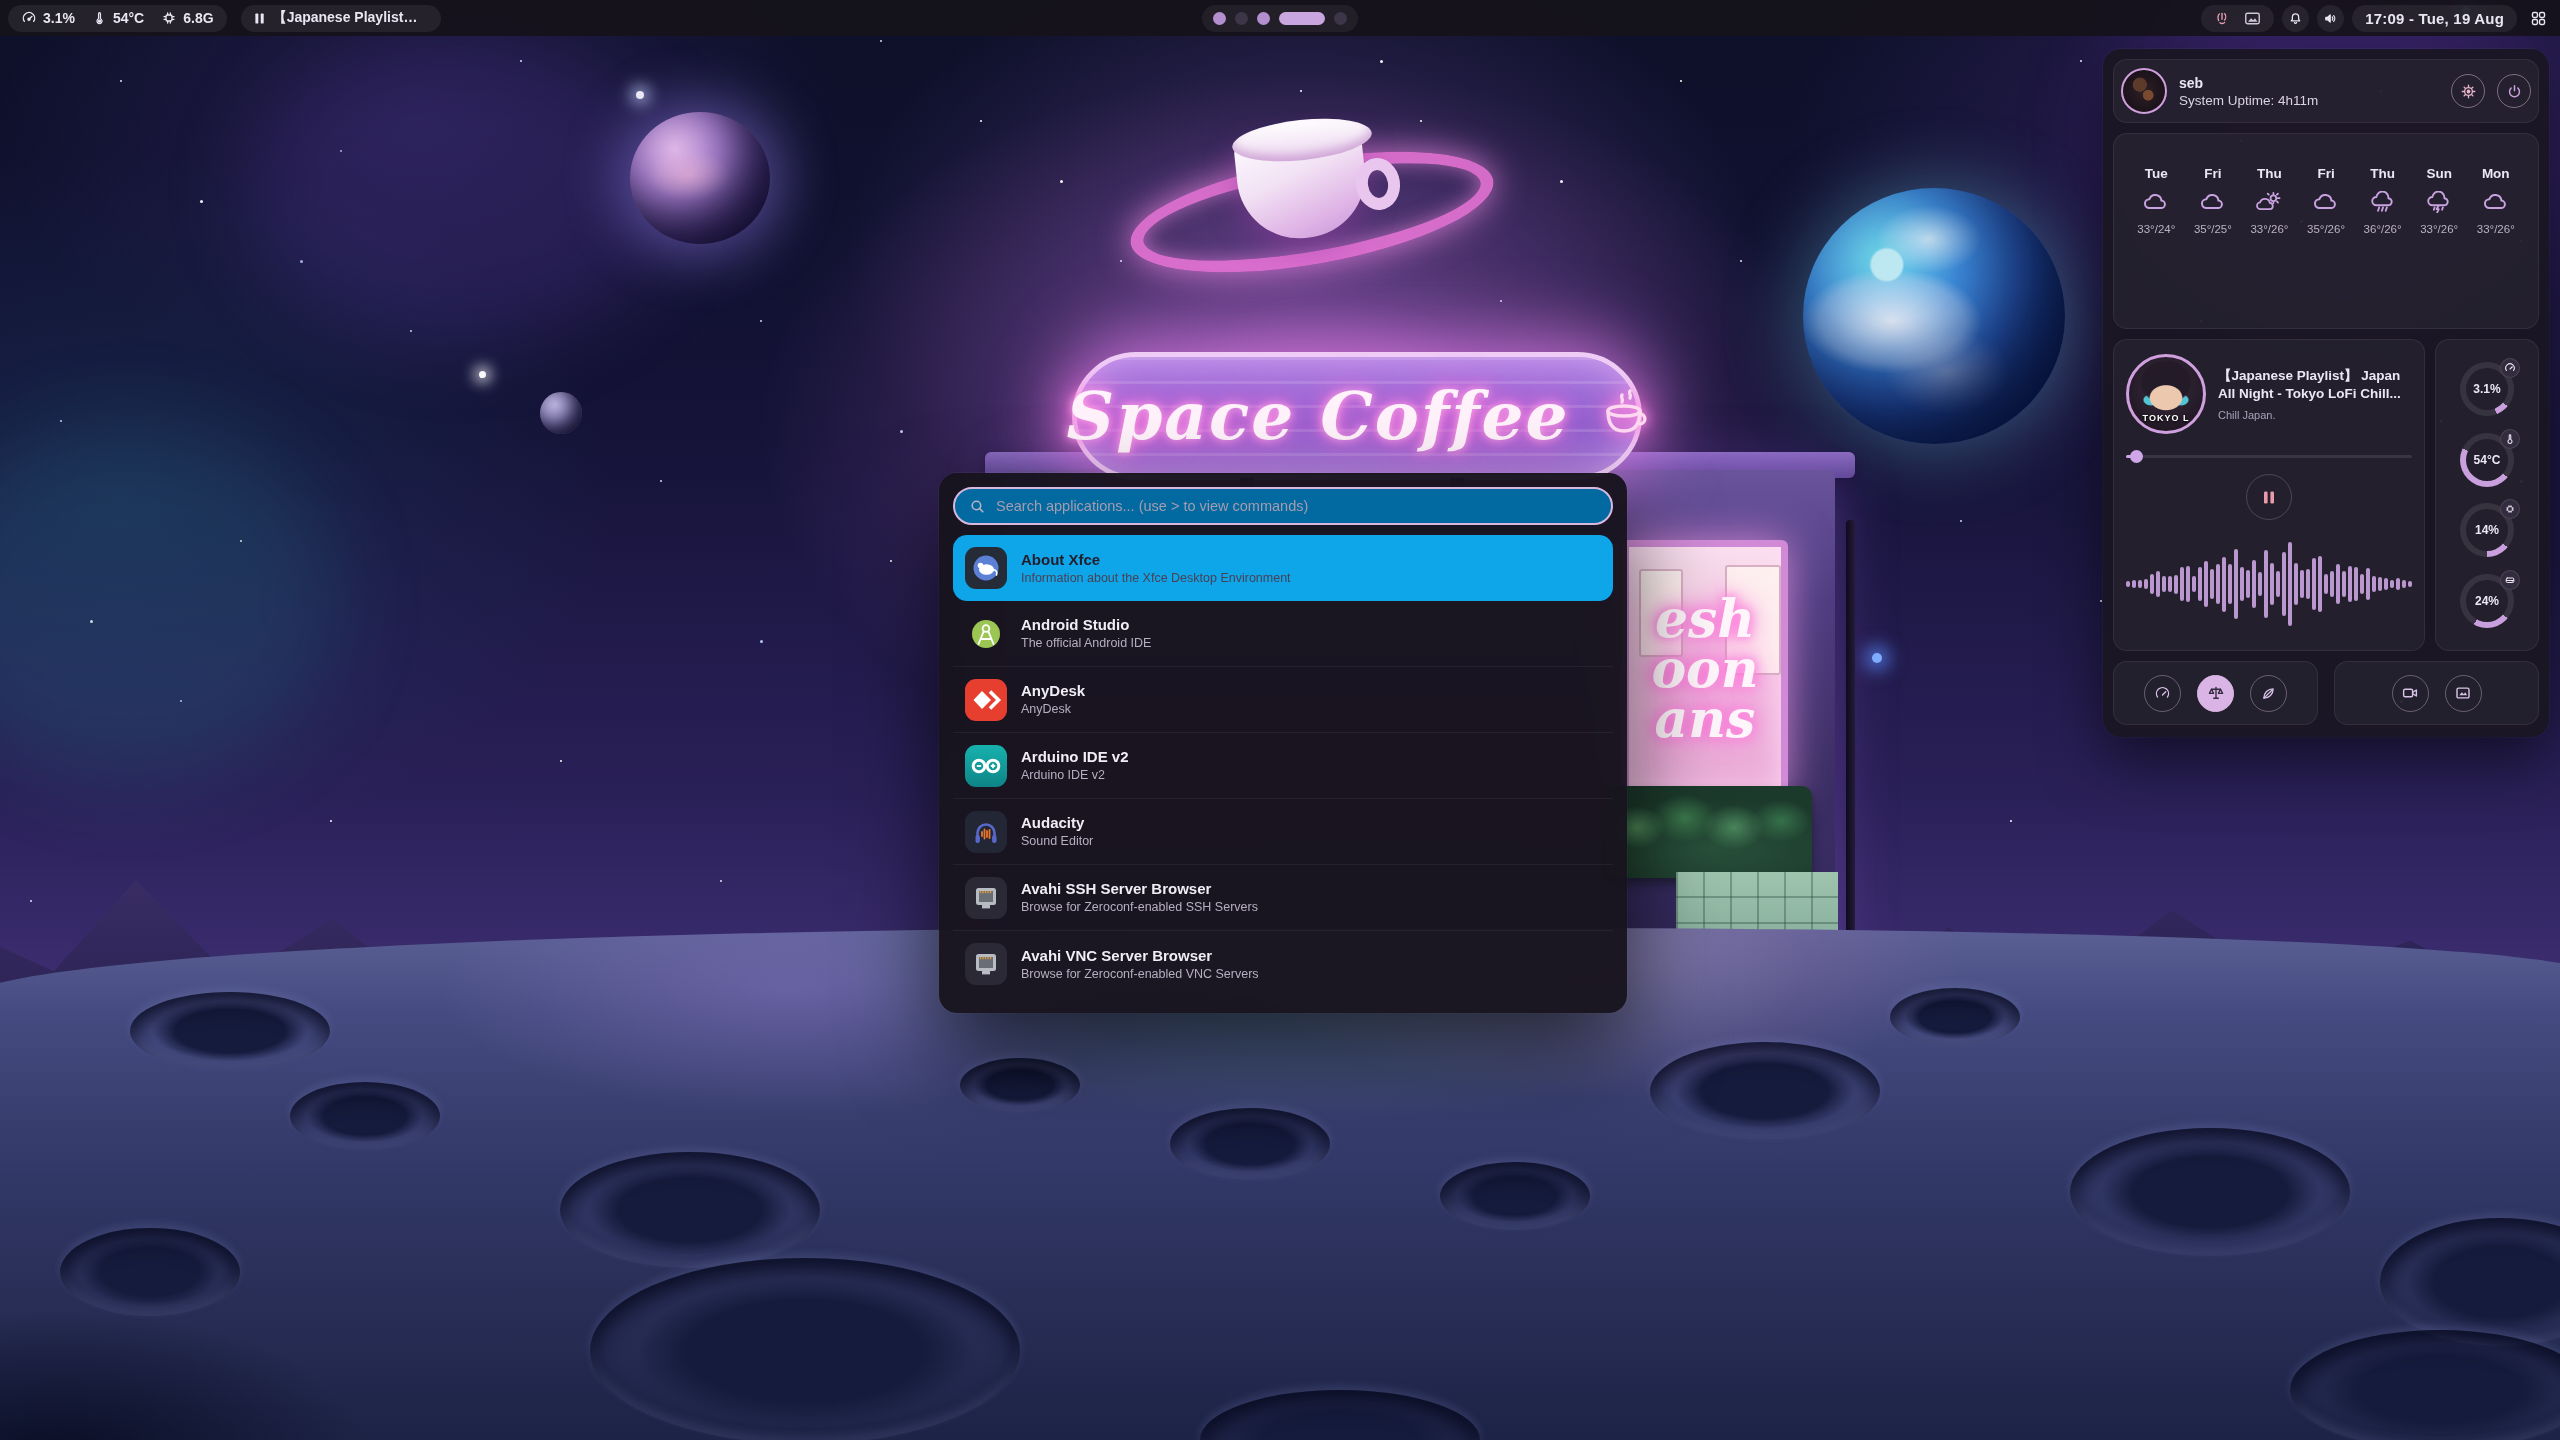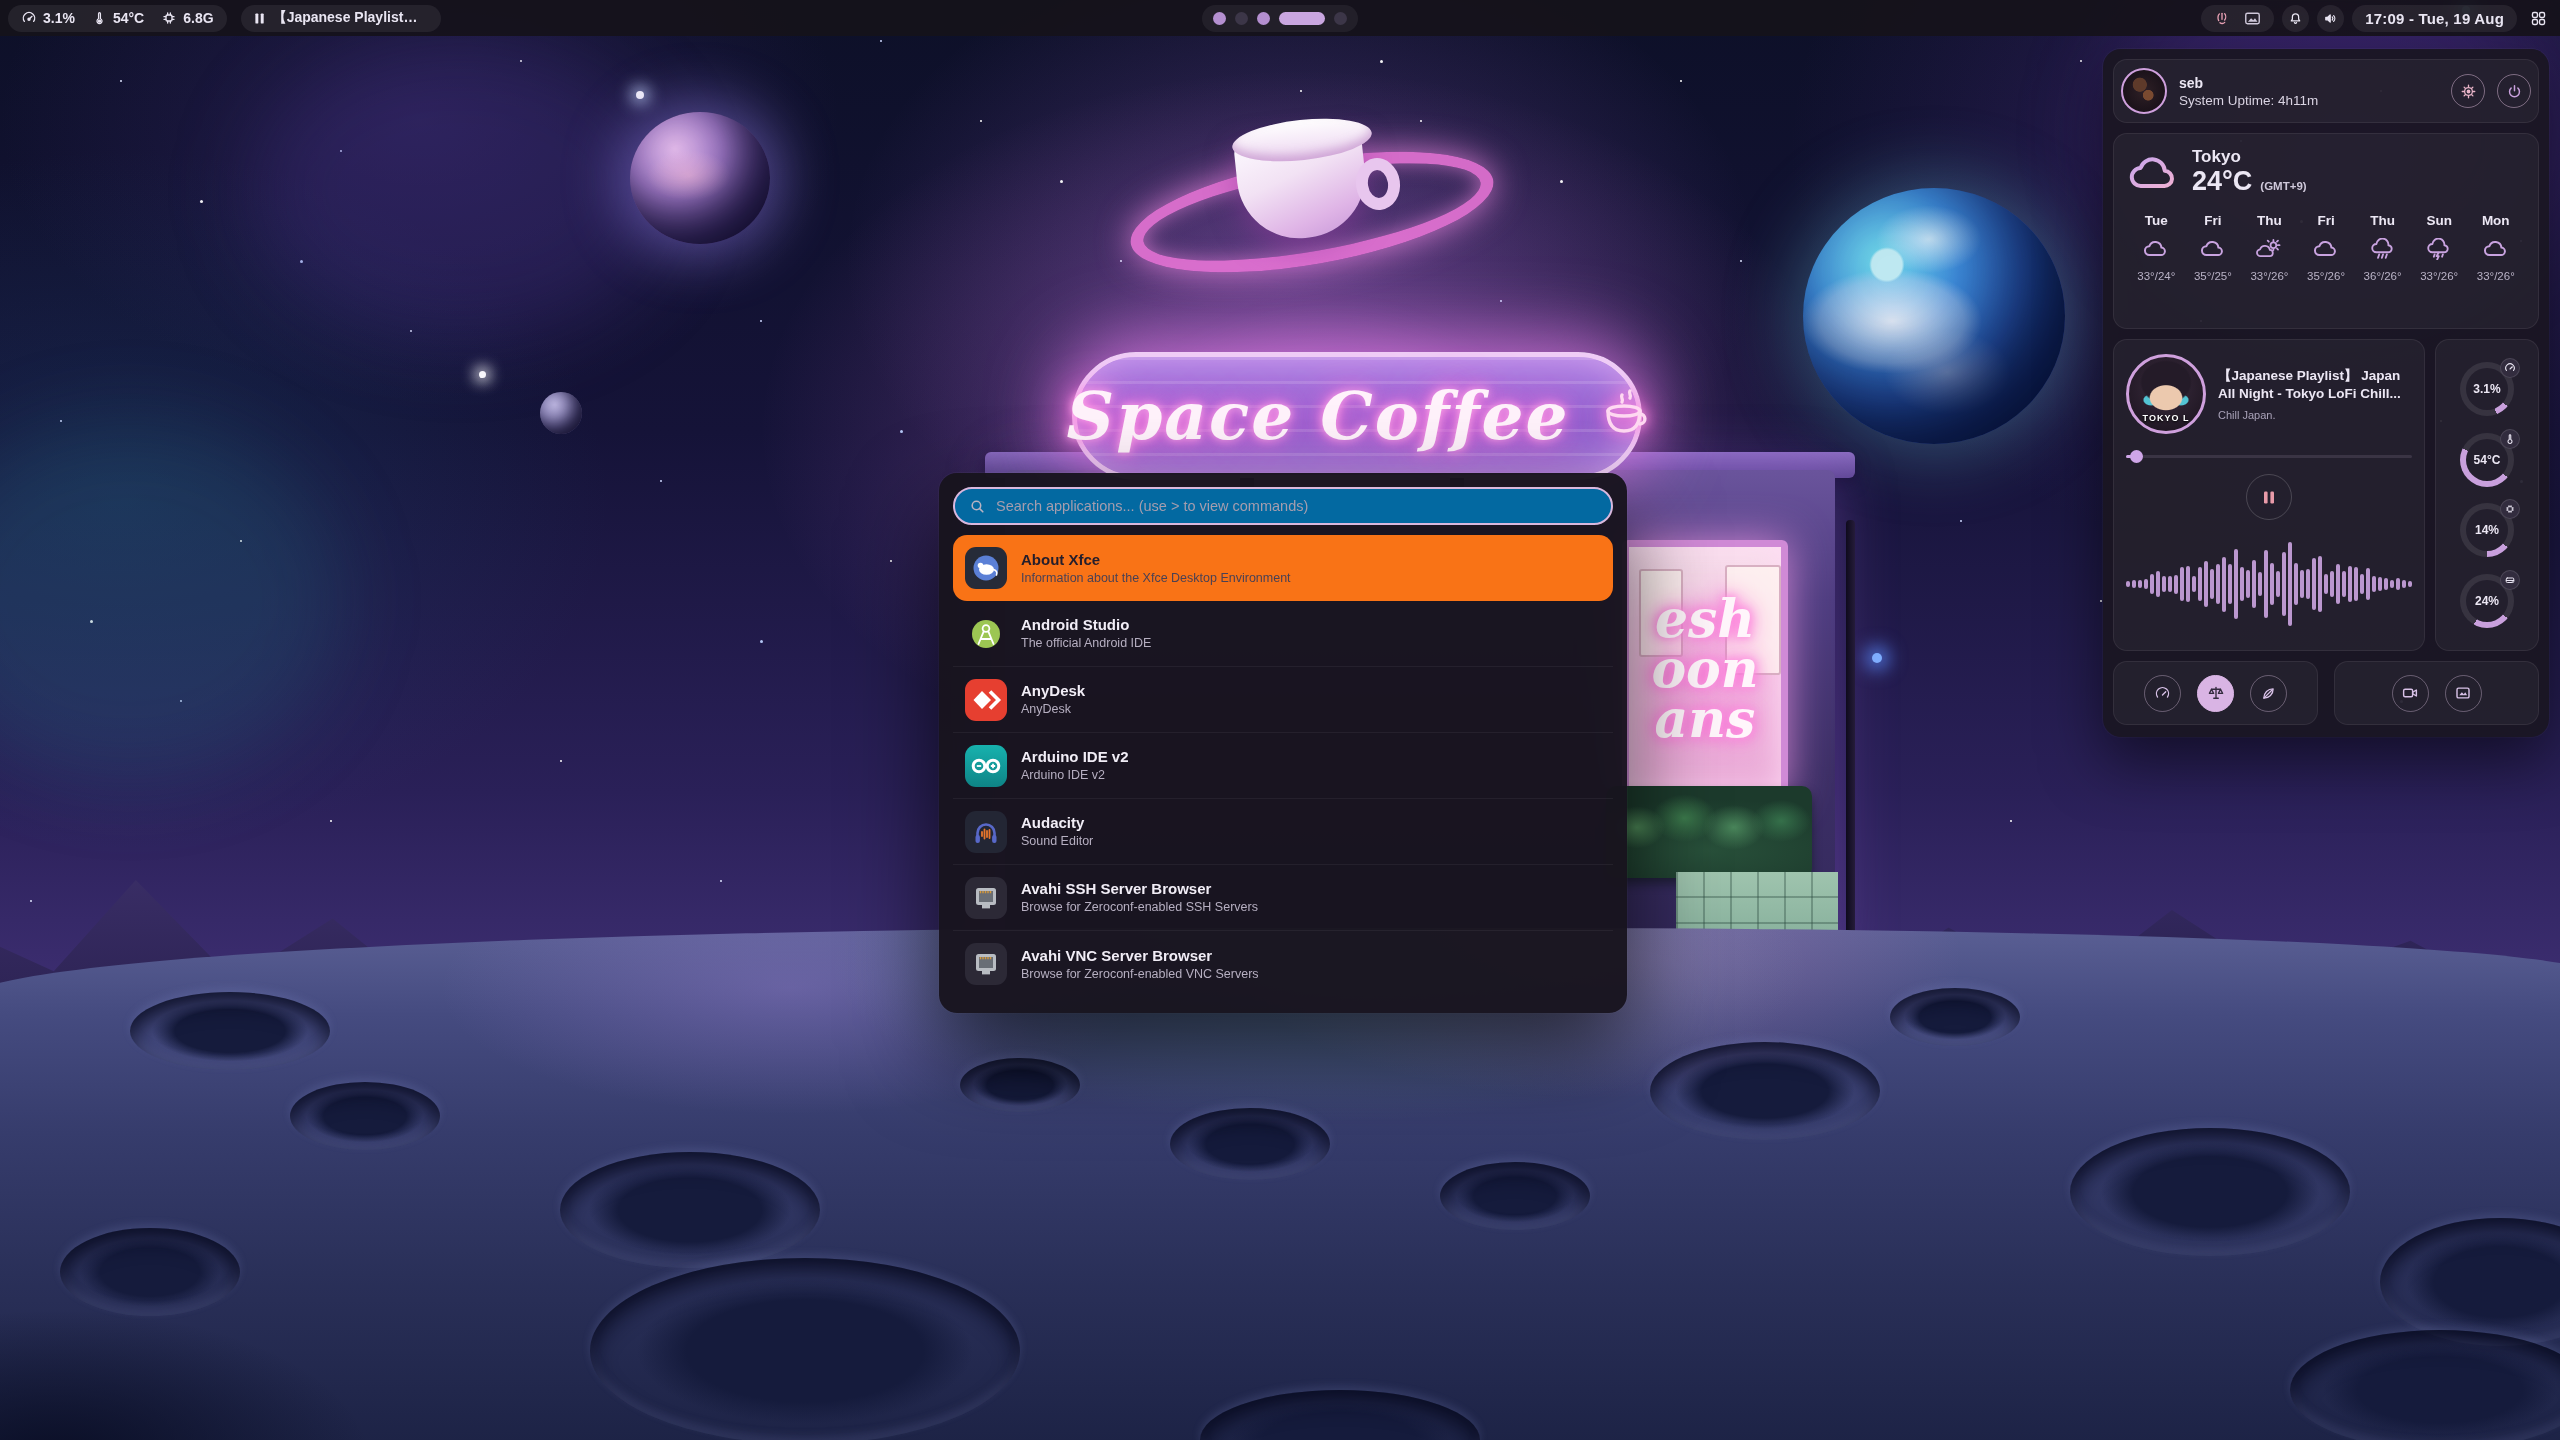--- a/index.html
+++ b/index.html
@@ -166,21 +166,21 @@
     box-shadow:0 40px 90px rgba(0,0,0,.65), 0 0 0 1px rgba(255,255,255,.04); }
   .search-pill { height:38px; border-radius:19px; border:2px solid #d9b8de; background:#0369a1;
     display:flex; align-items:center; padding:0 14px; gap:10px; }
   .search-pill input { flex:1; background:transparent; border:none; outline:none;
     color:#cfc8da; font-size:14.5px; font-family:"Liberation Sans", sans-serif; }
   .search-pill input::placeholder { color:#a59dae; }
   .app-list { margin-top:10px; }
   .app-row { height:66px; display:flex; align-items:center; gap:14px; padding:0 12px;
     border-bottom:1px solid rgba(255,255,255,.055); }
   .app-row:last-child { border-bottom:none; }
-  .app-row.selected { background:#f97316; border-radius:14px; border-bottom:none; }
+  .app-row.selected { background:#0ea5e9; border-radius:14px; border-bottom:none; }
   .app-icon { width:42px; height:42px; flex:0 0 42px; }
   .app-texts { display:flex; flex-direction:column; gap:3px; min-width:0; }
   .app-title { font-size:15px; font-weight:bold; color:#f1edf6; line-height:1.15; }
   .app-desc { font-size:12.5px; color:#b6afc1; line-height:1.15; }
   .app-row.selected .app-title { color:#241e2c; }
   .app-row.selected .app-desc { color:#4a4154; }
 
   
   .sidebar { position:absolute; left:2103px; top:49px; width:446px; height:688px; z-index:40;
     background:rgba(26,22,33,.93); border-radius:18px; padding:10px; color:#ece7f4;
@@ -583,40 +583,20 @@
         <span class="icon">
           <svg width="17" height="17" viewBox="0 0 24 24" fill="none" stroke="#c9a0dd" stroke-width="2.1" stroke-linecap="round">
             <path d="M12 4v7"></path>
               <path d="M7.2 7.2a7 7 0 1 0 9.6 0"></path>
           </svg>
           </span>
       </button>
     </div>
 
     <div class="card weather-card">
-      <div class="weather-head">
-        <span class="icon">
-          <svg width="52" height="40" viewBox="0 0 26 20" fill="none" stroke-width="2" stroke-linejoin="round" stroke-linecap="round">
-            <defs>
-                <linearGradient id="wcl" x1="0" y1="0" x2="1" y2="1">
-              <stop offset="0" stop-color="#c9a6ec"></stop>
-                  <stop offset="1" stop-color="#eeb0d4"></stop>
-                </linearGradient>
-              </defs>
-            <path d="M6.5 17h11.5a3.8 3.8 0 0 0 .4-7.6A6.2 6.2 0 0 0 6.3 8 4.1 4.1 0 0 0 6.5 17Z" stroke="url(#wcl)"></path>
-          </svg>
-          </span>
-        <div>
-          <div class="weather-city">Tokyo</div>
-          <div class="weather-temp-row">
-            <span class="weather-temp">24°C</span>
-            <span class="weather-tz">(GMT+9)</span>
-          </div>
-        </div>
-      </div>
       <div class="forecast">
         <div class="fc-col">
           <span class="fc-day">Tue</span>
           <span class="icon">
               <svg width="28" height="22" viewBox="0 0 24 20" fill="none" stroke="#c9a3e0" stroke-width="1.8" stroke-linejoin="round">
                 <path d="M6 15.5h10.5a3.4 3.4 0 0 0 .4-6.8A5.6 5.6 0 0 0 6 7.4a3.7 3.7 0 0 0 0 8.1Z"></path>
               </svg>
             </span>
           <span class="fc-temps">33°/24°</span>
         </div>

